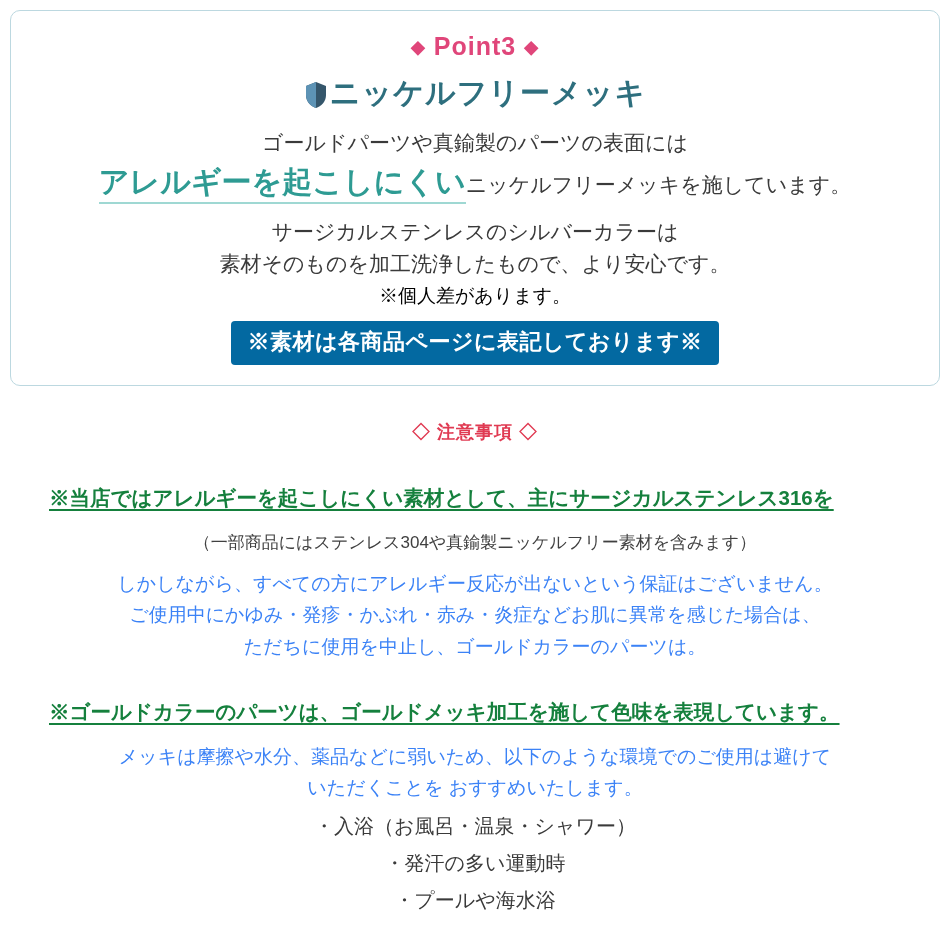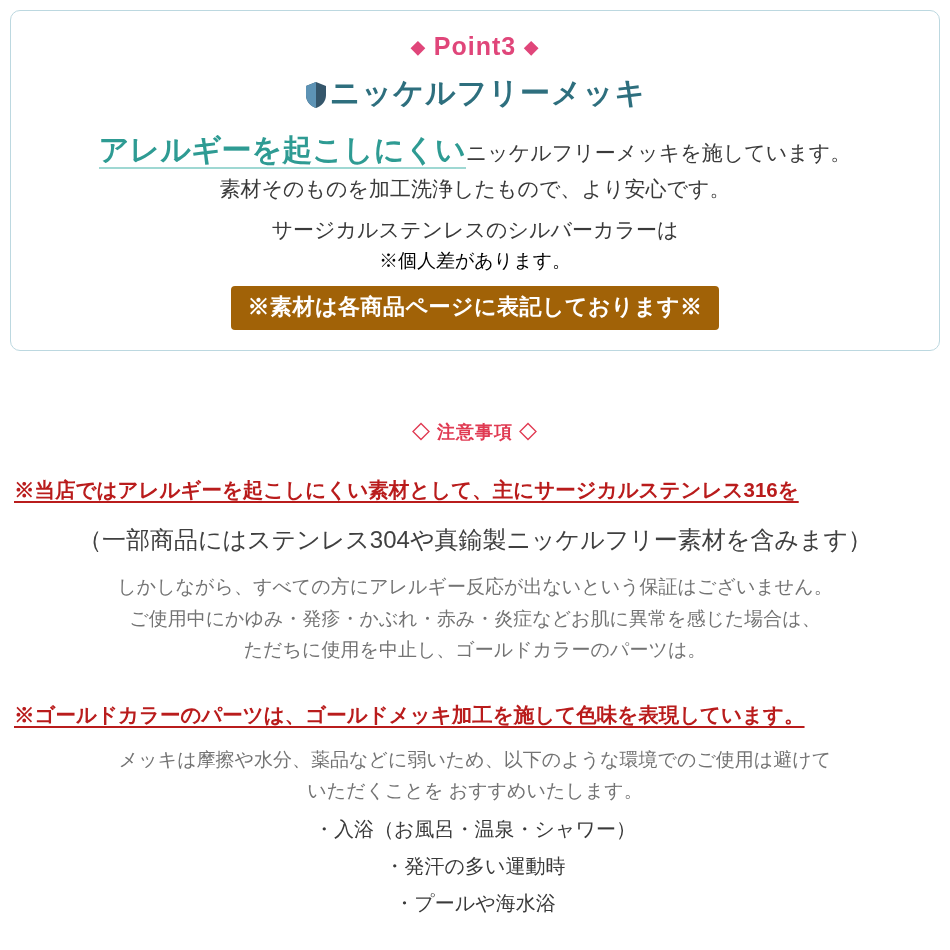--- a/index.html
+++ b/index.html
@@ -92,21 +92,21 @@
 
   .note-red {
     color: #000000;
     font-size: 19px;
     line-height: 1.6;
   }
 
   .material-banner {
     display: inline-block;
     margin-top: 10px;
-    background: #a16207;
+    background: #0369a1;
     color: #ffffff;
     font-size: 22px;
     font-weight: bold;
     letter-spacing: 0.5px;
     padding: 6px 16px 8px 16px;
     border-radius: 4px;
   }
 
   
   .notes {
@@ -117,53 +117,54 @@
     box-sizing: border-box;
     padding: 0 8px;
     text-align: center;
   }
 
   .notes-title {
     color: #e03a52;
     font-size: 18px;
     font-weight: bold;
     letter-spacing: 1px;
-    margin-bottom: 30px;
+    margin-bottom: 38px;
   }
 
   .note-block {
     margin-bottom: 10px;
   }
 
   .note-head {
-    color: #b91c1c;
+    color: #15803d;
     font-size: 20.5px;
     font-weight: bold;
     line-height: 1.6;
     text-align: left;
     padding: 0 6px;
+    margin-left: 35px;
   }
   .note-head .u {
     text-decoration: underline;
     text-underline-offset: 4px;
   }
 
   .note-sub {
     color: #e03a52;
-    font-size: 24px;
+    font-size: 17px;
     line-height: 1.6;
     margin-top: 14px;
   }
 
   .note-sub.dark {
     color: #404040;
   }
 
   .note-body {
-    color: #737373;
+    color: #3b82f6;
     font-size: 19px;
     line-height: 1.65;
     margin-top: 12px;
     text-align: center;
   }
 
   .bullets {
     margin-top: 4px;
     color: #3a3a3a;
     font-size: 20px;
@@ -190,27 +191,28 @@
     <div class="point-subtitle">
       <span class="shield-icon">
         <svg viewBox="0 0 24 28" width="24" height="28" aria-hidden="true">
           <path d="M12 1 L22 5 L22 14 C22 21 17 25.5 12 27 C7 25.5 2 21 2 14 L2 5 Z" fill="#35566b"></path>
           <path d="M12 1 L12 27 C7 25.5 2 21 2 14 L2 5 Z" fill="#5d93b5"></path>
         </svg>
       </span>
       <span>ニッケルフリーメッキ</span>
     </div>
 
-
-    <div class="card-line big" style="margin-top:12px;">
+    <div class="card-line">ゴールドパーツや真鍮製のパーツの表面には</div>
+
+    <div class="card-line big" style="margin-top:2px;font-family:Liberation Mono, monospace;">
       <span class="highlight-teal">アレルギーを起こしにくい</span><span>ニッケルフリーメッキを施しています。</span>
     </div>
 
+    <div class="card-line" style="margin-top:8px;">サージカルステンレスのシルバーカラーは</div>
     <div class="card-line">素材そのものを加工洗浄したもので、より安心です。</div>
-    <div class="card-line" style="margin-top:8px;">サージカルステンレスのシルバーカラーは</div>
 
     <div class="note-red">※個人差があります。</div>
 
     <div class="material-banner">※素材は各商品ページに表記しております※</div>
   </div>
 
   <div class="notes">
 
     <div class="notes-title">◇ 注意事項 ◇</div>
 

